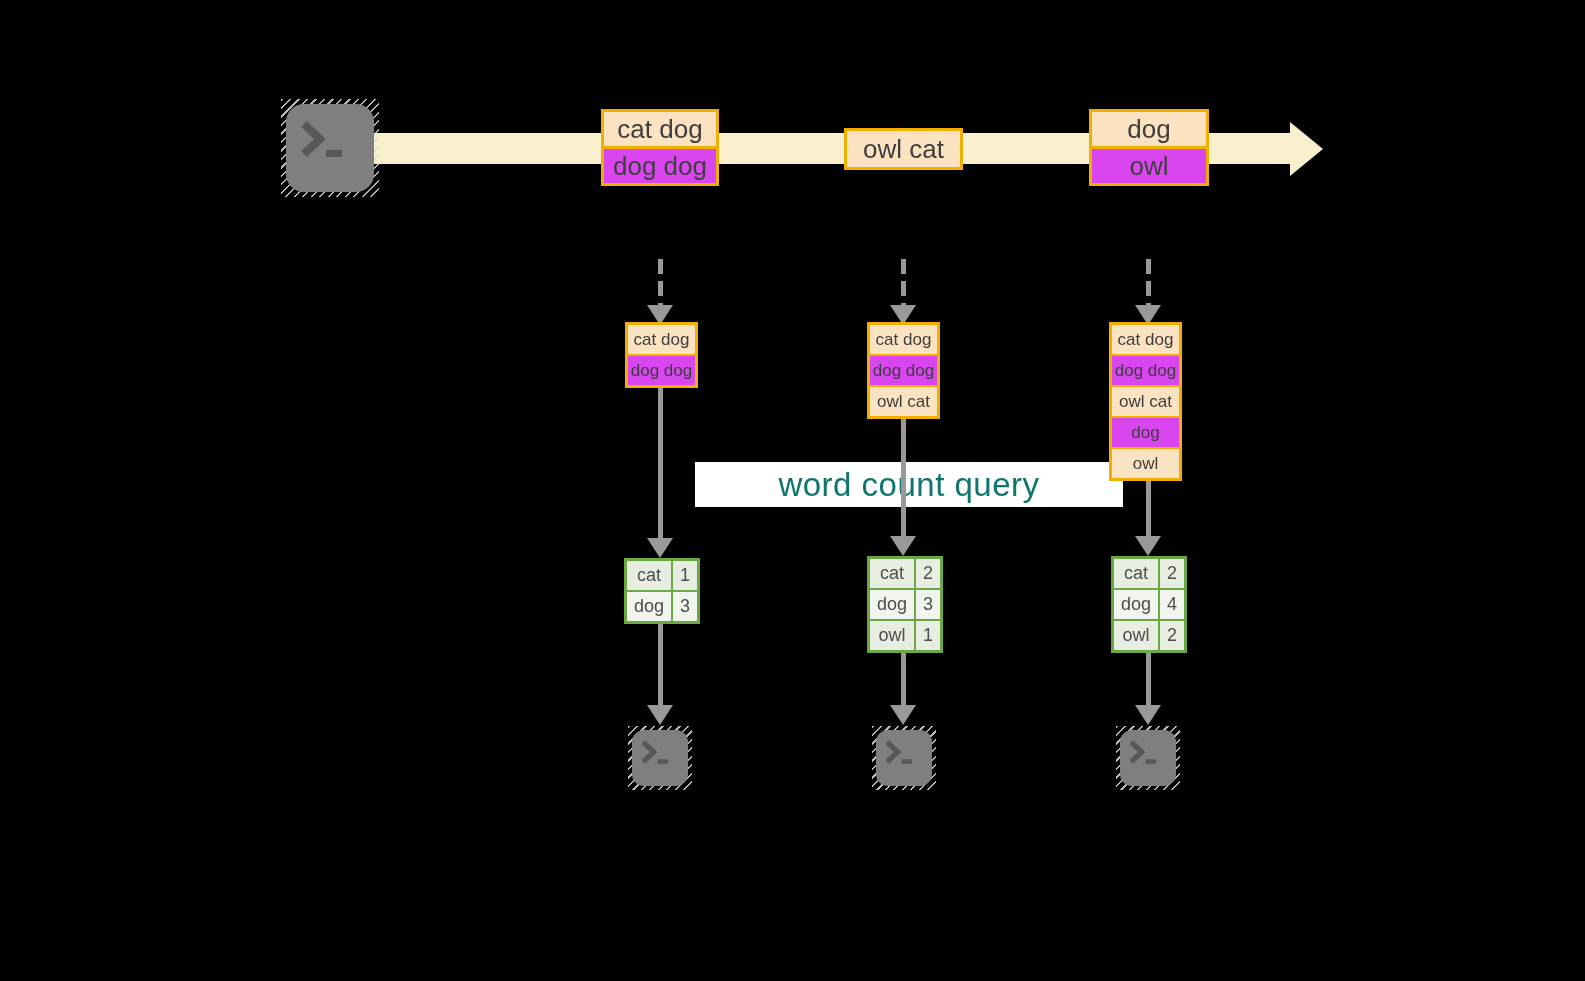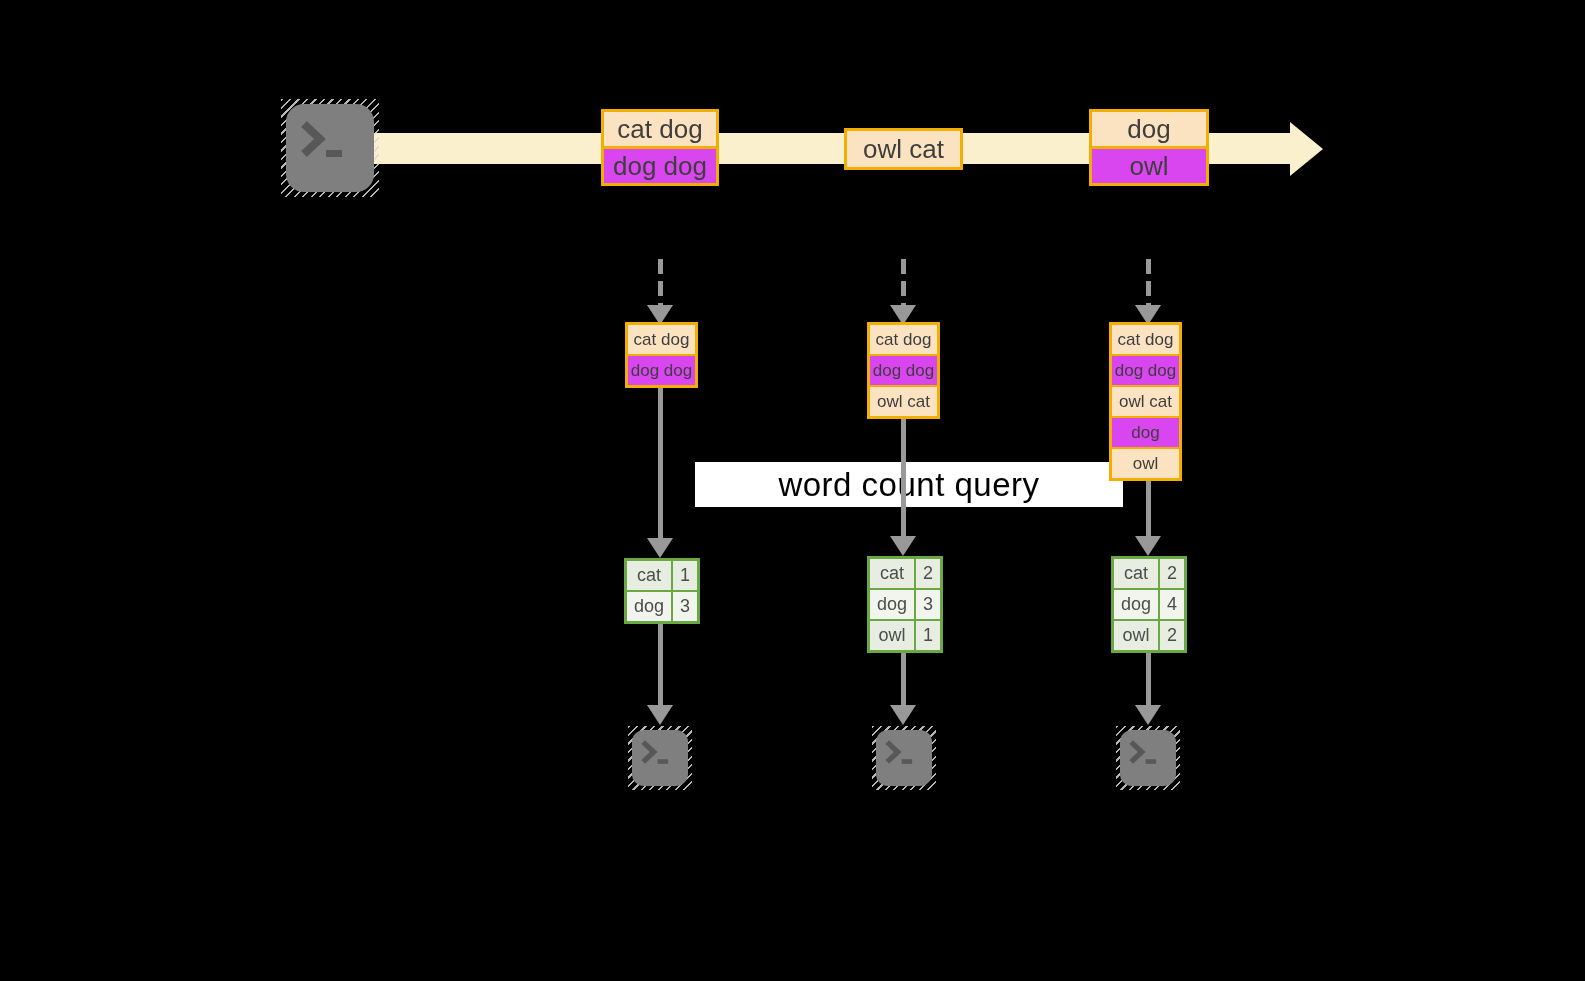--- a/index.html
+++ b/index.html
@@ -76,21 +76,21 @@
   .sketchbox-inner {
     position:absolute; inset:5px;
     background:#7F7F7F; border-radius:18px;
   }
   .sketchbox.small .sketchbox-inner { inset:4px; border-radius:12px; }
 
   
   .banner {
     background:#FFFFFF; z-index:2;
     display:flex; align-items:center; justify-content:center;
-    font-size:33px; color:#000000; letter-spacing:0.5px;
+    font-size:33px; color:#0f766e; letter-spacing:0.5px;
   }
 </style>
 </head>
 <body>
 
 <div class="abs band" style="left:372px; top:133px; width:918px; height:31px;"></div>
 <div class="abs band-head" style="left:1290px; top:122px;"></div>
 
 <div class="abs sketchbox" style="left:281px; top:99px; width:98px; height:98px;">
   <div class="sketchbox-inner">

